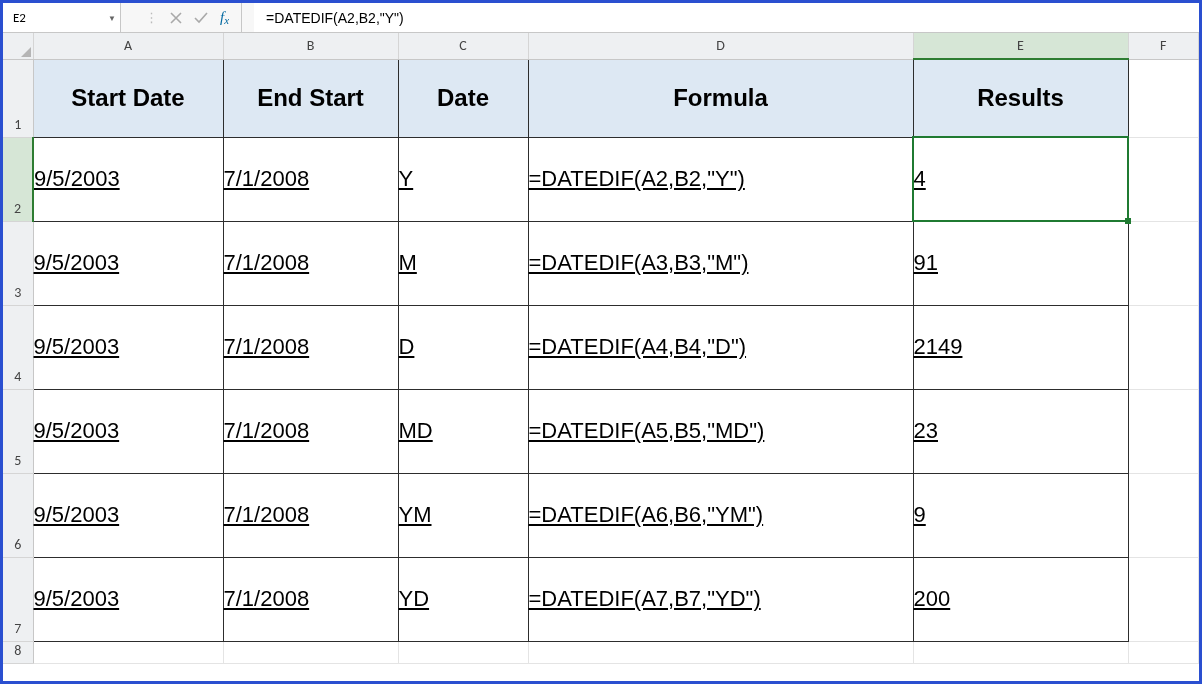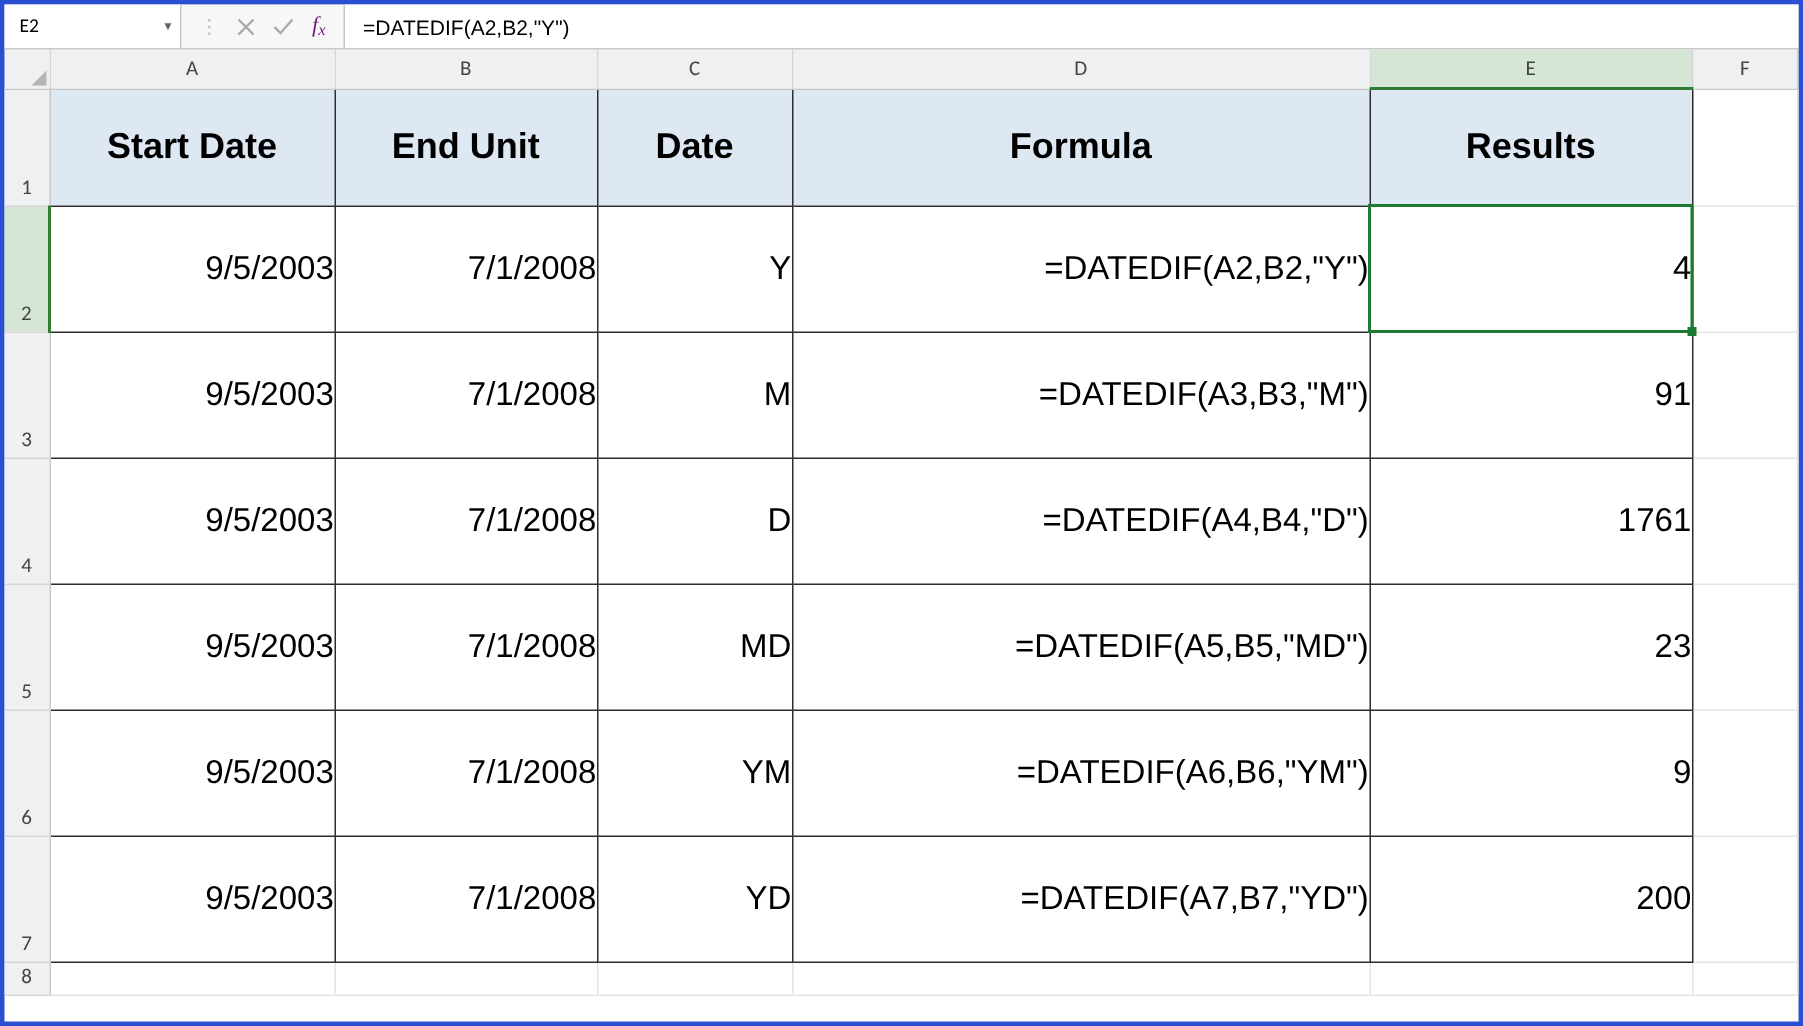--- a/index.html
+++ b/index.html
@@ -20,20 +20,21 @@
   }
 
   
   .fbar {
     display: flex;
     align-items: stretch;
     height: 30px;
     border-bottom: 1px solid #c7c7c7;
     background: #f7f7f7;
     font-size: 13px;
+    gap: 12px;
   }
   .name-box {
     width: 118px;
     display: flex;
     align-items: center;
     padding: 0 8px;
     background: #fff;
     border-right: 1px solid #c7c7c7;
     position: relative;
   }
@@ -55,21 +56,21 @@
   }
   .fbar .btns {
     display: flex;
     align-items: center;
     gap: 12px;
     padding: 0 12px;
     border-right: 1px solid #c7c7c7;
     color: #9b9b9b;
   }
   .fbar .btns .fx {
-    color: #701a75;
+    color: #0369a1;
     font-style: italic;
     font-family: "Times New Roman", serif;
     font-size: 15px;
     text-align: center;
   }
   .fbar .btns svg { display:block; }
   .formula-input {
     flex: 1;
     display: flex;
     align-items: center;
@@ -158,22 +159,23 @@
   }
   .hdrcell {
     background: #dde8f3 !important;
     font-weight: bold;
     font-size: 24px;
     text-align: center;
     height: 78px;
   }
   .datacell {
     font-size: 22px;
-    text-align: right;
+    text-align: left;
     height: 84px;
+    text-decoration: underline;
   }
   .datacell.formula {
     font-size: 22px;
   }
 
   
   .selected {
     position: relative;
     outline: 2px solid #1f7a31;
     outline-offset: -1px;
@@ -238,21 +240,21 @@
         <th>B</th>
         <th>C</th>
         <th>D</th>
         <th class="sel">E</th>
         <th>F</th>
       </tr>
 
       <tr>
         <th class="rowhdr">1</th>
         <td class="cell bordered hdrcell">Start Date</td>
-        <td class="cell bordered hdrcell">End Unit</td>
+        <td class="cell bordered hdrcell">End Start</td>
         <td class="cell bordered hdrcell">Date</td>
         <td class="cell bordered hdrcell">Formula</td>
         <td class="cell bordered hdrcell">Results</td>
         <td class="cell"></td>
       </tr>
 
       <tr class="selrow">
         <th class="rowhdr">2</th>
         <td class="cell bordered datacell">9/5/2003</td>
         <td class="cell bordered datacell">7/1/2008</td>
@@ -271,21 +273,21 @@
         <td class="cell bordered datacell">91</td>
         <td class="cell"></td>
       </tr>
 
       <tr>
         <th class="rowhdr">4</th>
         <td class="cell bordered datacell">9/5/2003</td>
         <td class="cell bordered datacell">7/1/2008</td>
         <td class="cell bordered datacell">D</td>
         <td class="cell bordered datacell formula">=DATEDIF(A4,B4,"D")</td>
-        <td class="cell bordered datacell">1761</td>
+        <td class="cell bordered datacell">2149</td>
         <td class="cell"></td>
       </tr>
 
       <tr>
         <th class="rowhdr">5</th>
         <td class="cell bordered datacell">9/5/2003</td>
         <td class="cell bordered datacell">7/1/2008</td>
         <td class="cell bordered datacell">MD</td>
         <td class="cell bordered datacell formula">=DATEDIF(A5,B5,"MD")</td>
         <td class="cell bordered datacell">23</td>

